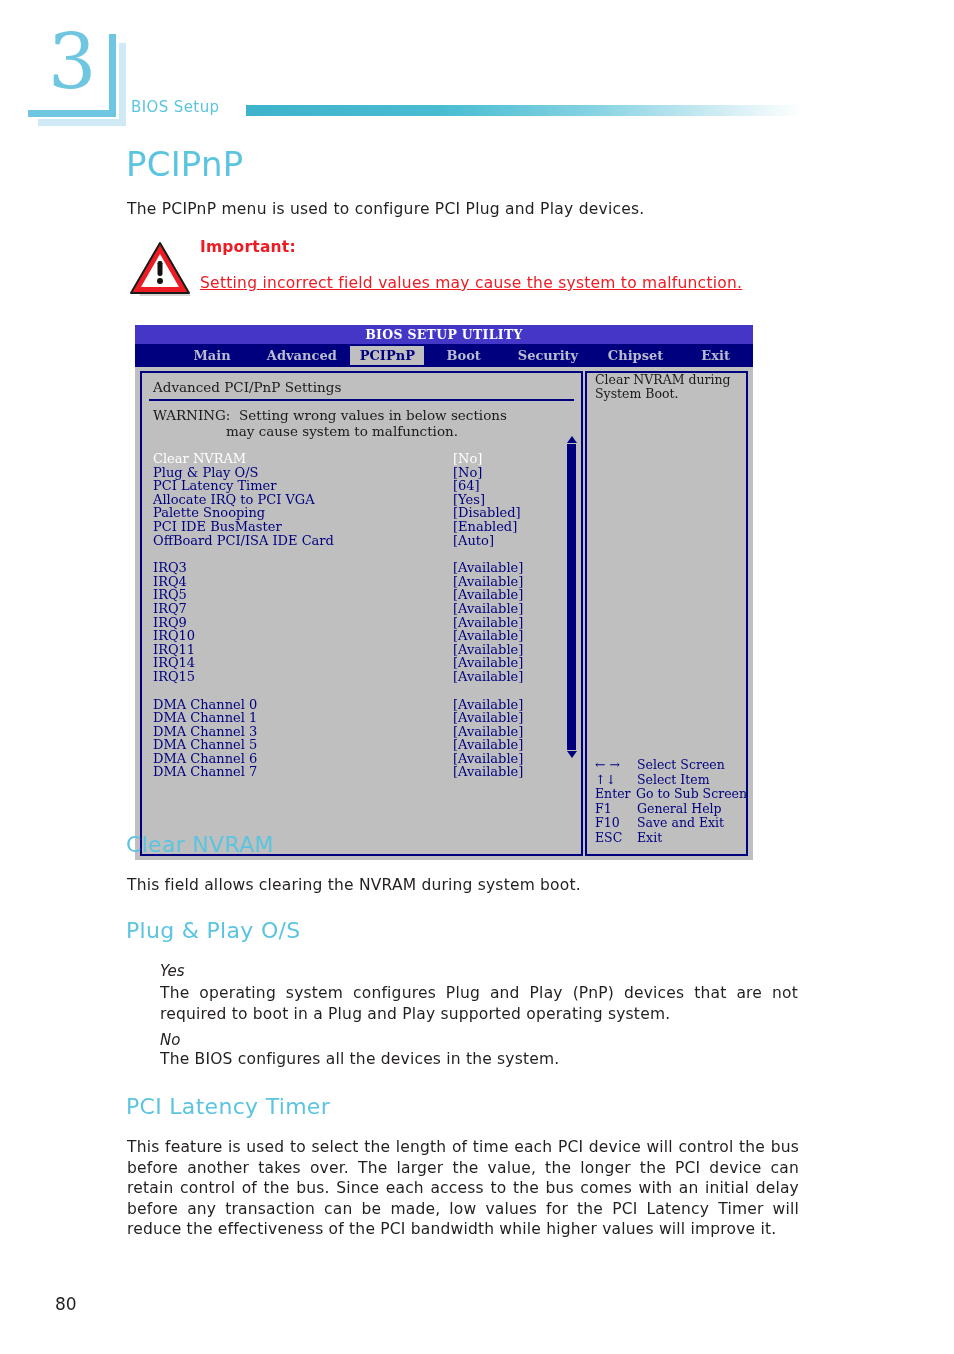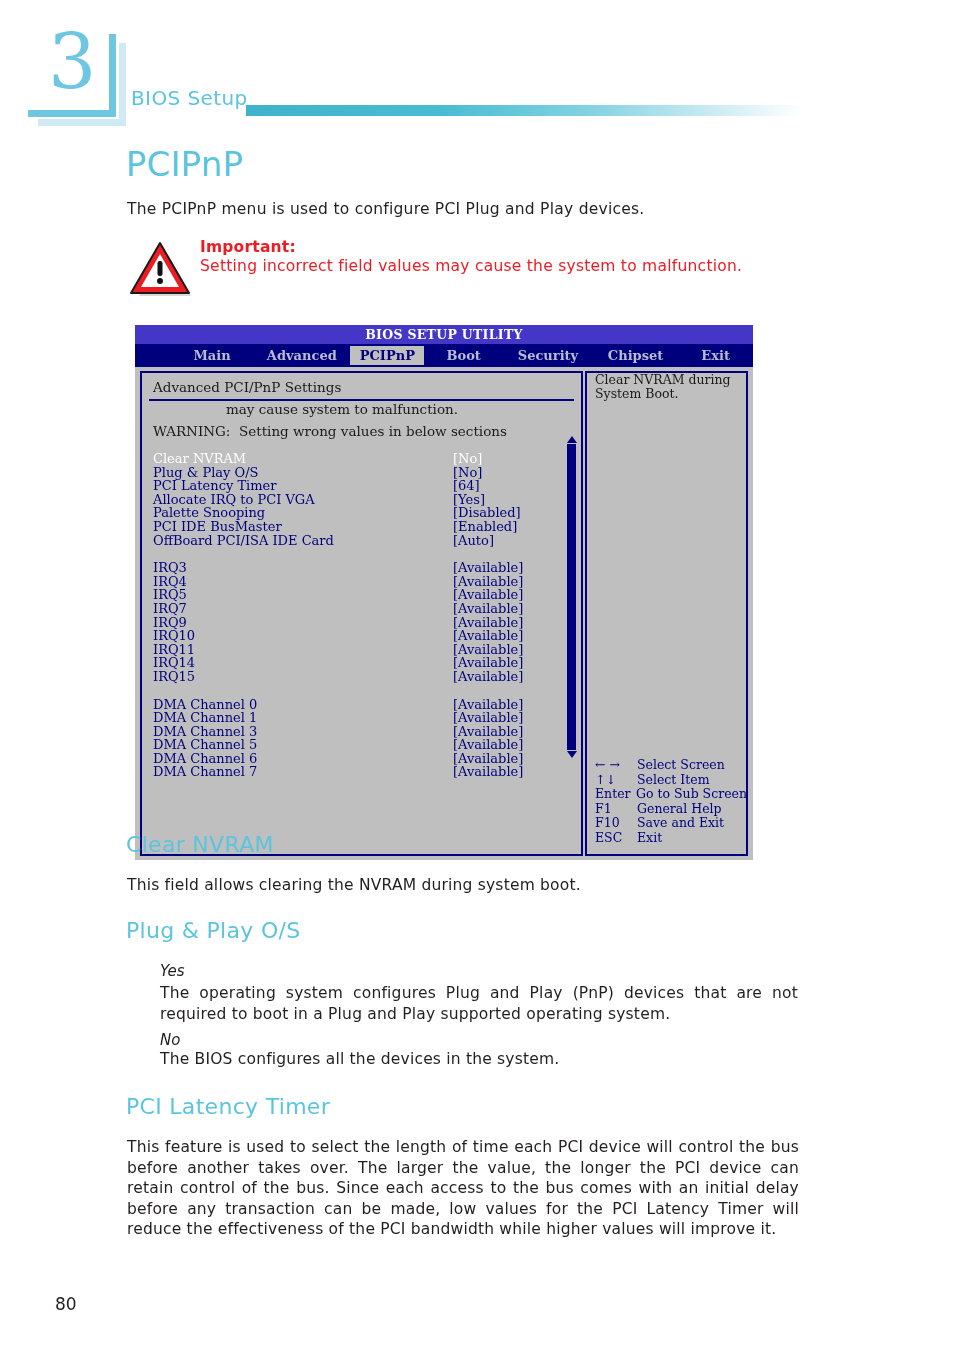--- a/index.html
+++ b/index.html
@@ -50,22 +50,22 @@
     font-family: "DejaVu Serif", serif;
     font-size: 76px;
     font-weight: 400;
     color: #6ec6e0;
     line-height: 1;
   }
 
   .bios-setup-label {
     position: absolute;
     left: 131px;
-    top: 86px;
-    font-size: 20px;
+    top: 98px;
+    font-size: 15px;
     color: #5bc4df;
     letter-spacing: 0.4px;
     white-space: nowrap;
     text-align: center;
   }
   .header-bar {
     position: absolute;
     left: 246px;
     top: 105px;
     width: 556px;
@@ -114,25 +114,26 @@
     top: 0px;
     width: 620px;
   }
   .important-title {
     font-size: 15.5px;
     font-weight: bold;
     color: #ed1c24;
     letter-spacing: 0.2px;
   }
   .important-text {
-    margin-top: 1px;
+    margin-top: 18px;
     font-size: 15.5px;
     color: #ed1c24;
     letter-spacing: 0.25px;
     white-space: nowrap;
+    text-decoration: underline;
   }
 
   
   .bios {
     position: absolute;
     left: 135px;
     top: 325px;
     width: 618px;
     height: 479px;
     background: #bfbfbf;
@@ -360,22 +361,22 @@
     <div class="bios-tab" style="width:93px">Security</div>
     <div class="bios-tab" style="width:88px">Chipset</div>
     <div class="bios-tab" style="width:75px">Exit</div>
   </div>
 
   <div class="bios-body">
 
     <div class="bios-left">
       <div class="sec-title">Advanced PCI/PnP Settings</div>
       <div class="sec-divider"></div>
+      <div class="warn-line">WARNING:  Setting wrong values in below sections</div>
       <div class="warn-line" style="margin-top:0">                 may cause system to malfunction.</div>
-      <div class="warn-line">WARNING:  Setting wrong values in below sections</div>
 
       <div class="rows">
         <div class="row selected">
           <span class="row-label">Clear NVRAM</span>
           <span class="row-value">[No]</span>
         </div>
         <div class="row">
           <span class="row-label">Plug &amp; Play O/S</span>
           <span class="row-value">[No]</span>
         </div>

